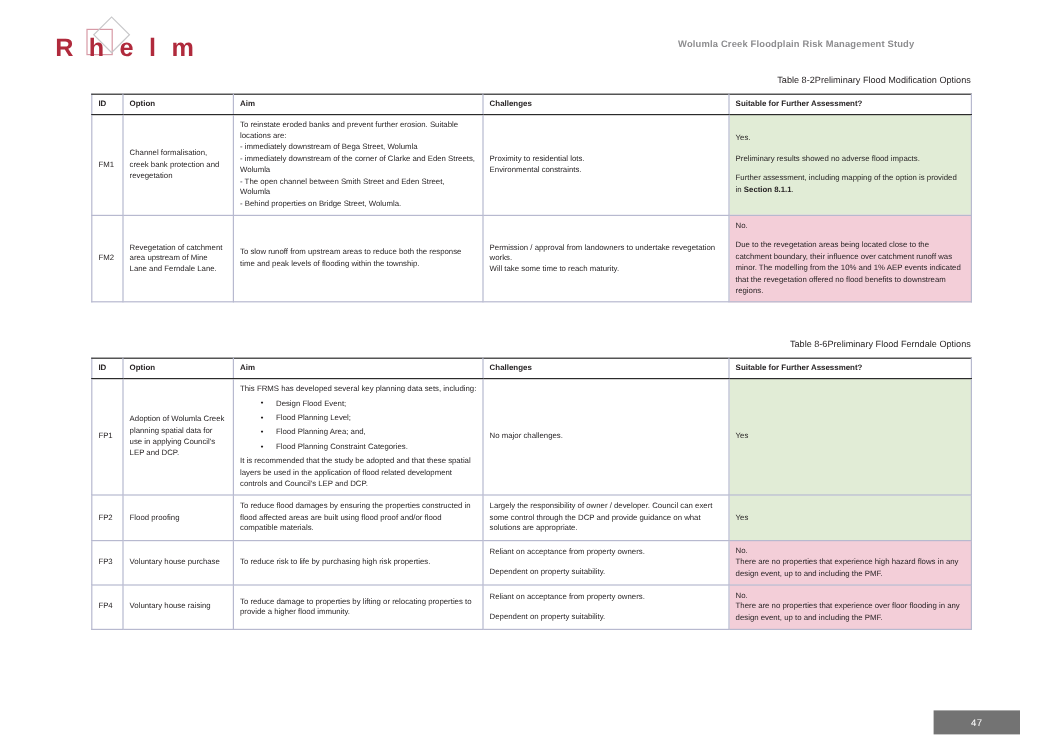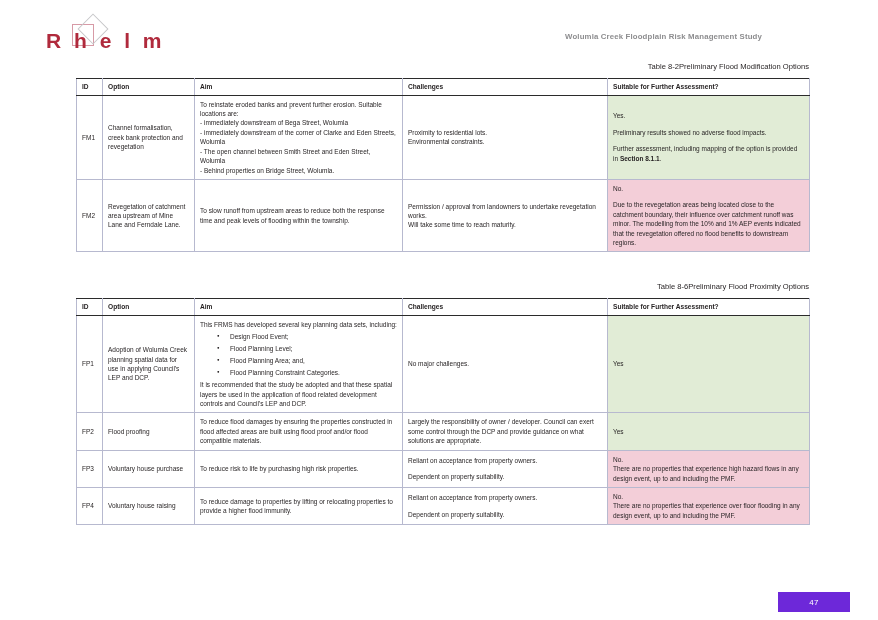--- a/index.html
+++ b/index.html
@@ -162,21 +162,21 @@
     bottom: 0;
     width: 878px;
     height: 34px;
   }
   .page-number-box {
     position: absolute;
     right: 28px;
     bottom: 8px;
     width: 72px;
     height: 20px;
-    background: #6d28d9;
+    background: #737373;
     color: #ffffff;
     font-size: 8px;
     display: flex;
     align-items: center;
     justify-content: center;
     letter-spacing: 0.4px;
   }
 </style>
 </head>
 <body>
@@ -264,21 +264,21 @@
           <p>No.</p>
           <p>Due to the revegetation areas being located close to the catchment boundary, their influence over catchment runoff was minor. The modelling from the 10% and 1% AEP events indicated that the revegetation offered no flood benefits to downstream regions.</p>
         </td>
       </tr>
     </tbody>
   </table>
 </div>
 
 <div class="table-block" id="table-block-2">
   <div class="table-caption">
-    <span class="cap-label">Table 8-6</span><span class="cap-title">Preliminary Flood Proximity Options</span>
+    <span class="cap-label">Table 8-6</span><span class="cap-title">Preliminary Flood Ferndale Options</span>
   </div>
   <table class="doc-table">
     <colgroup>
       <col class="col-id">
         <col class="col-option">
         <col class="col-aim">
         <col class="col-challenge">
         <col class="col-suitable">
     </colgroup>
     <thead>

